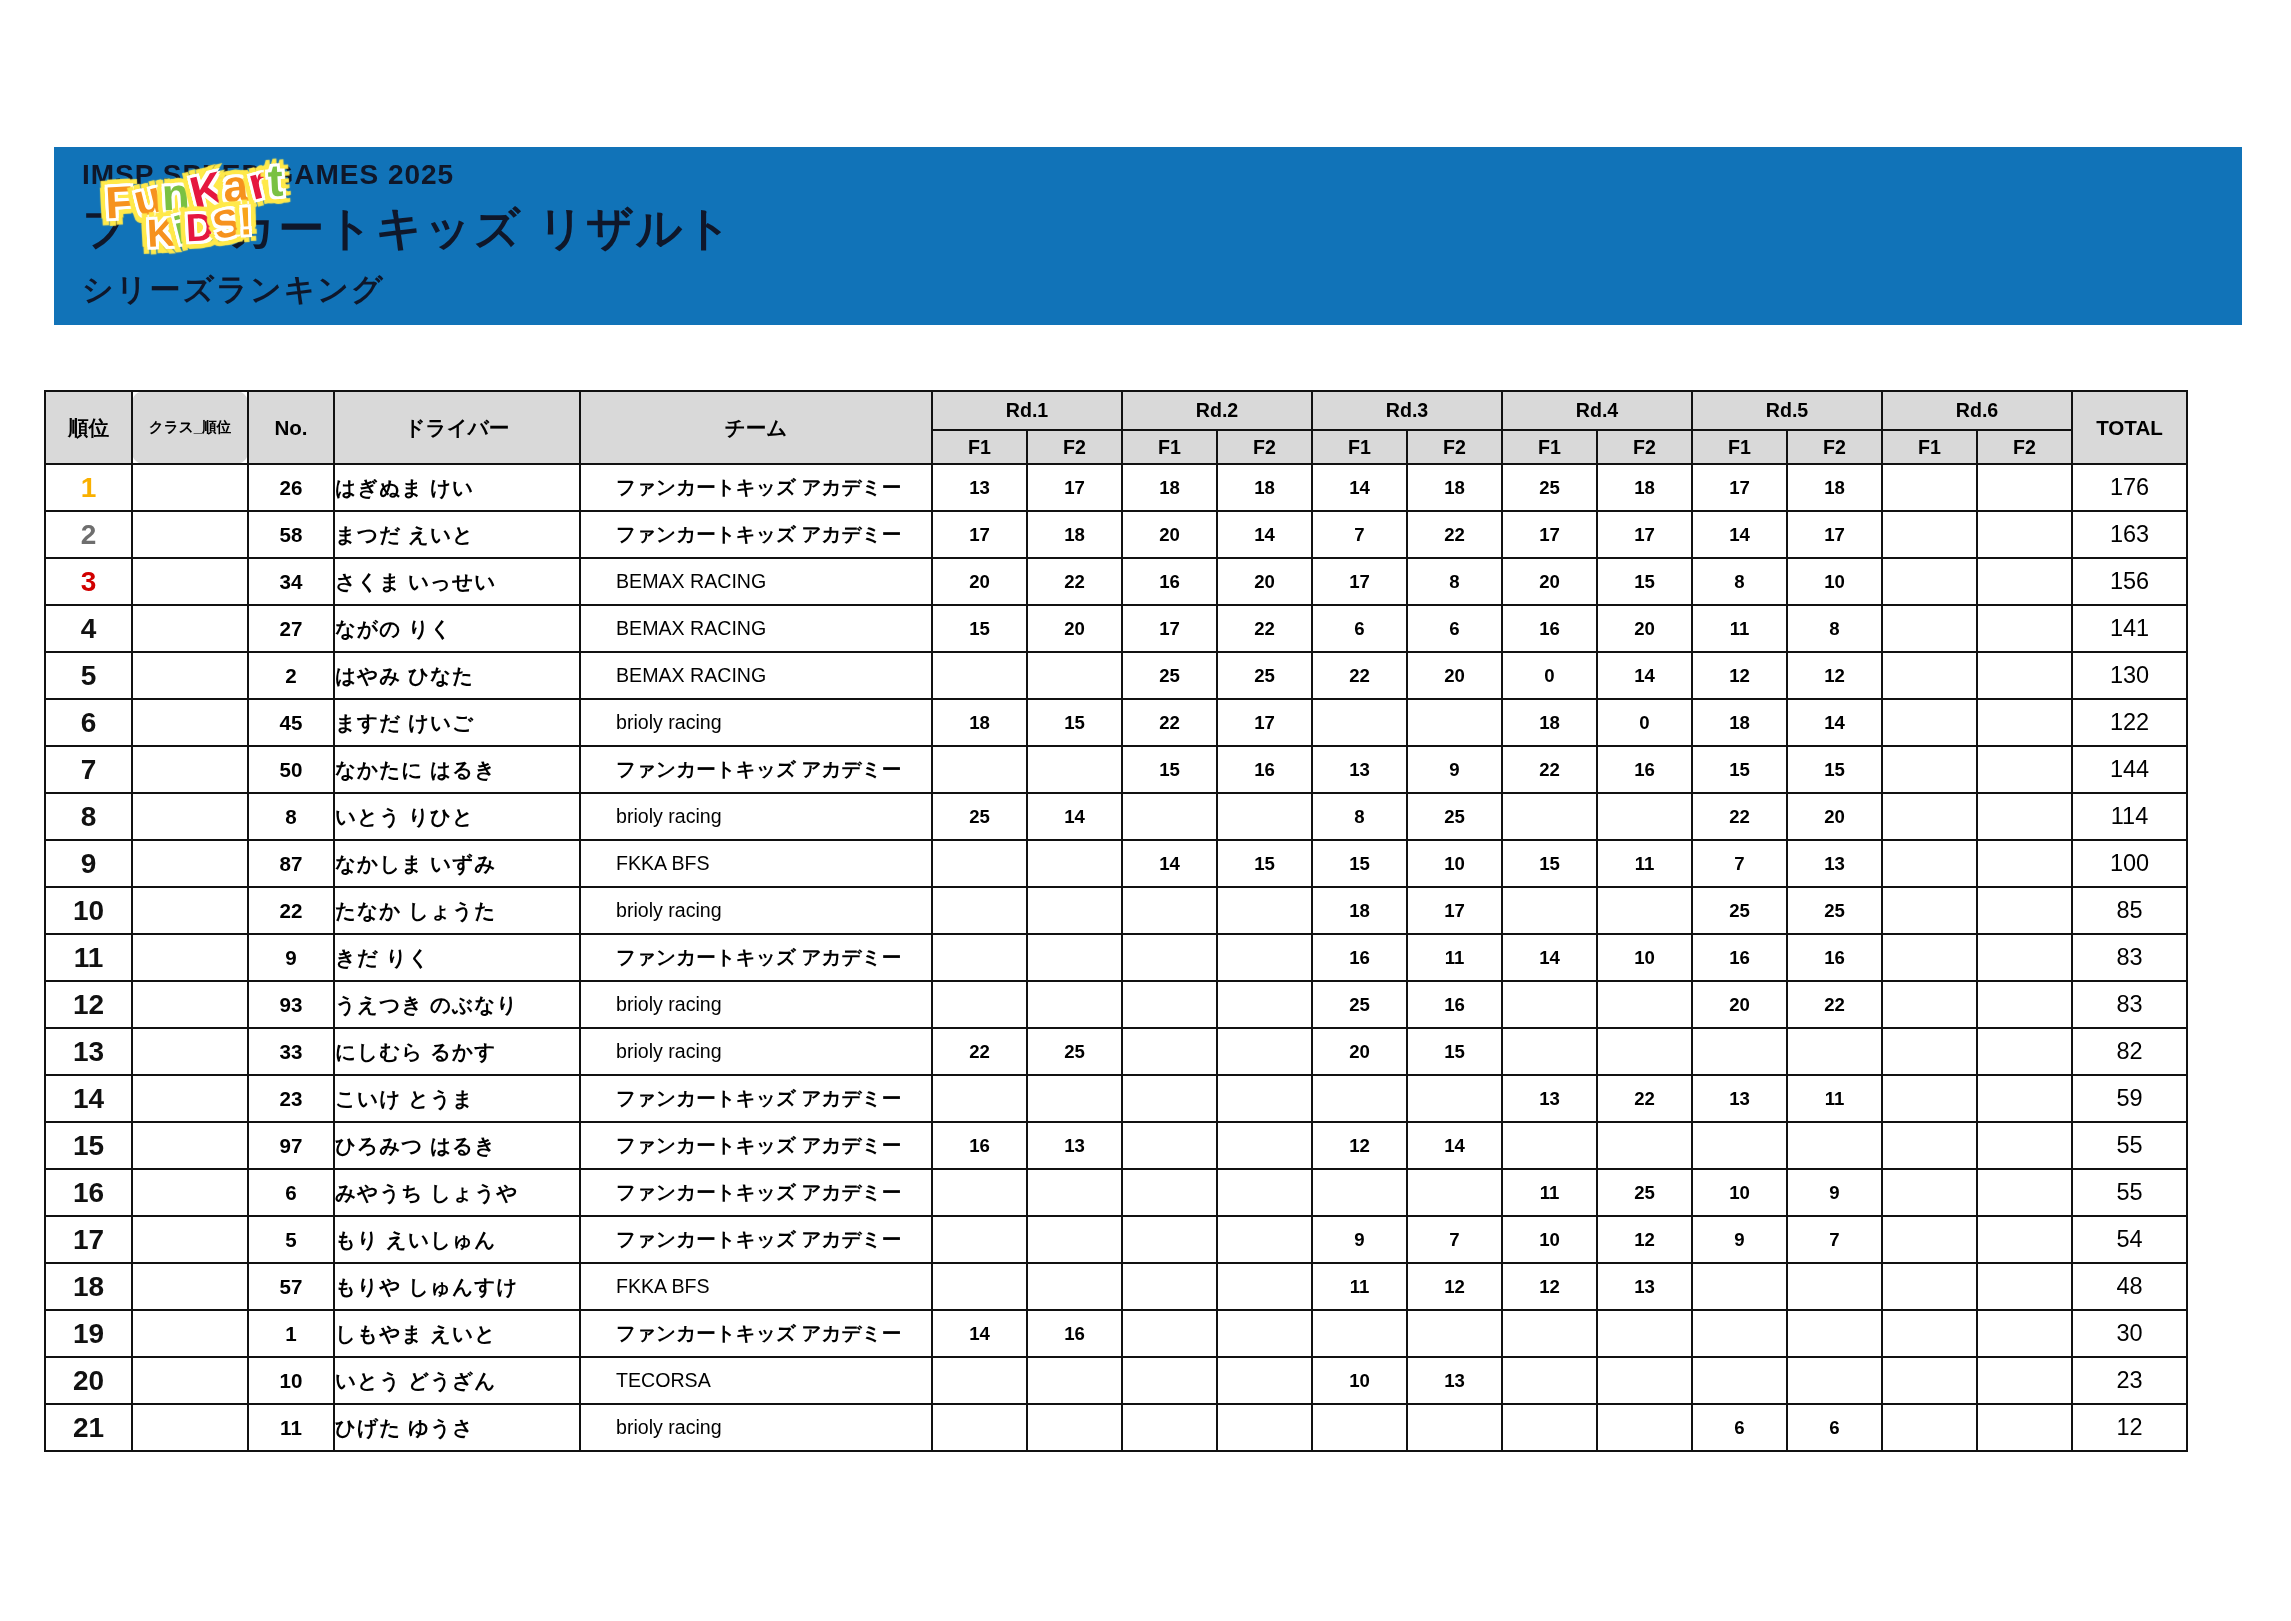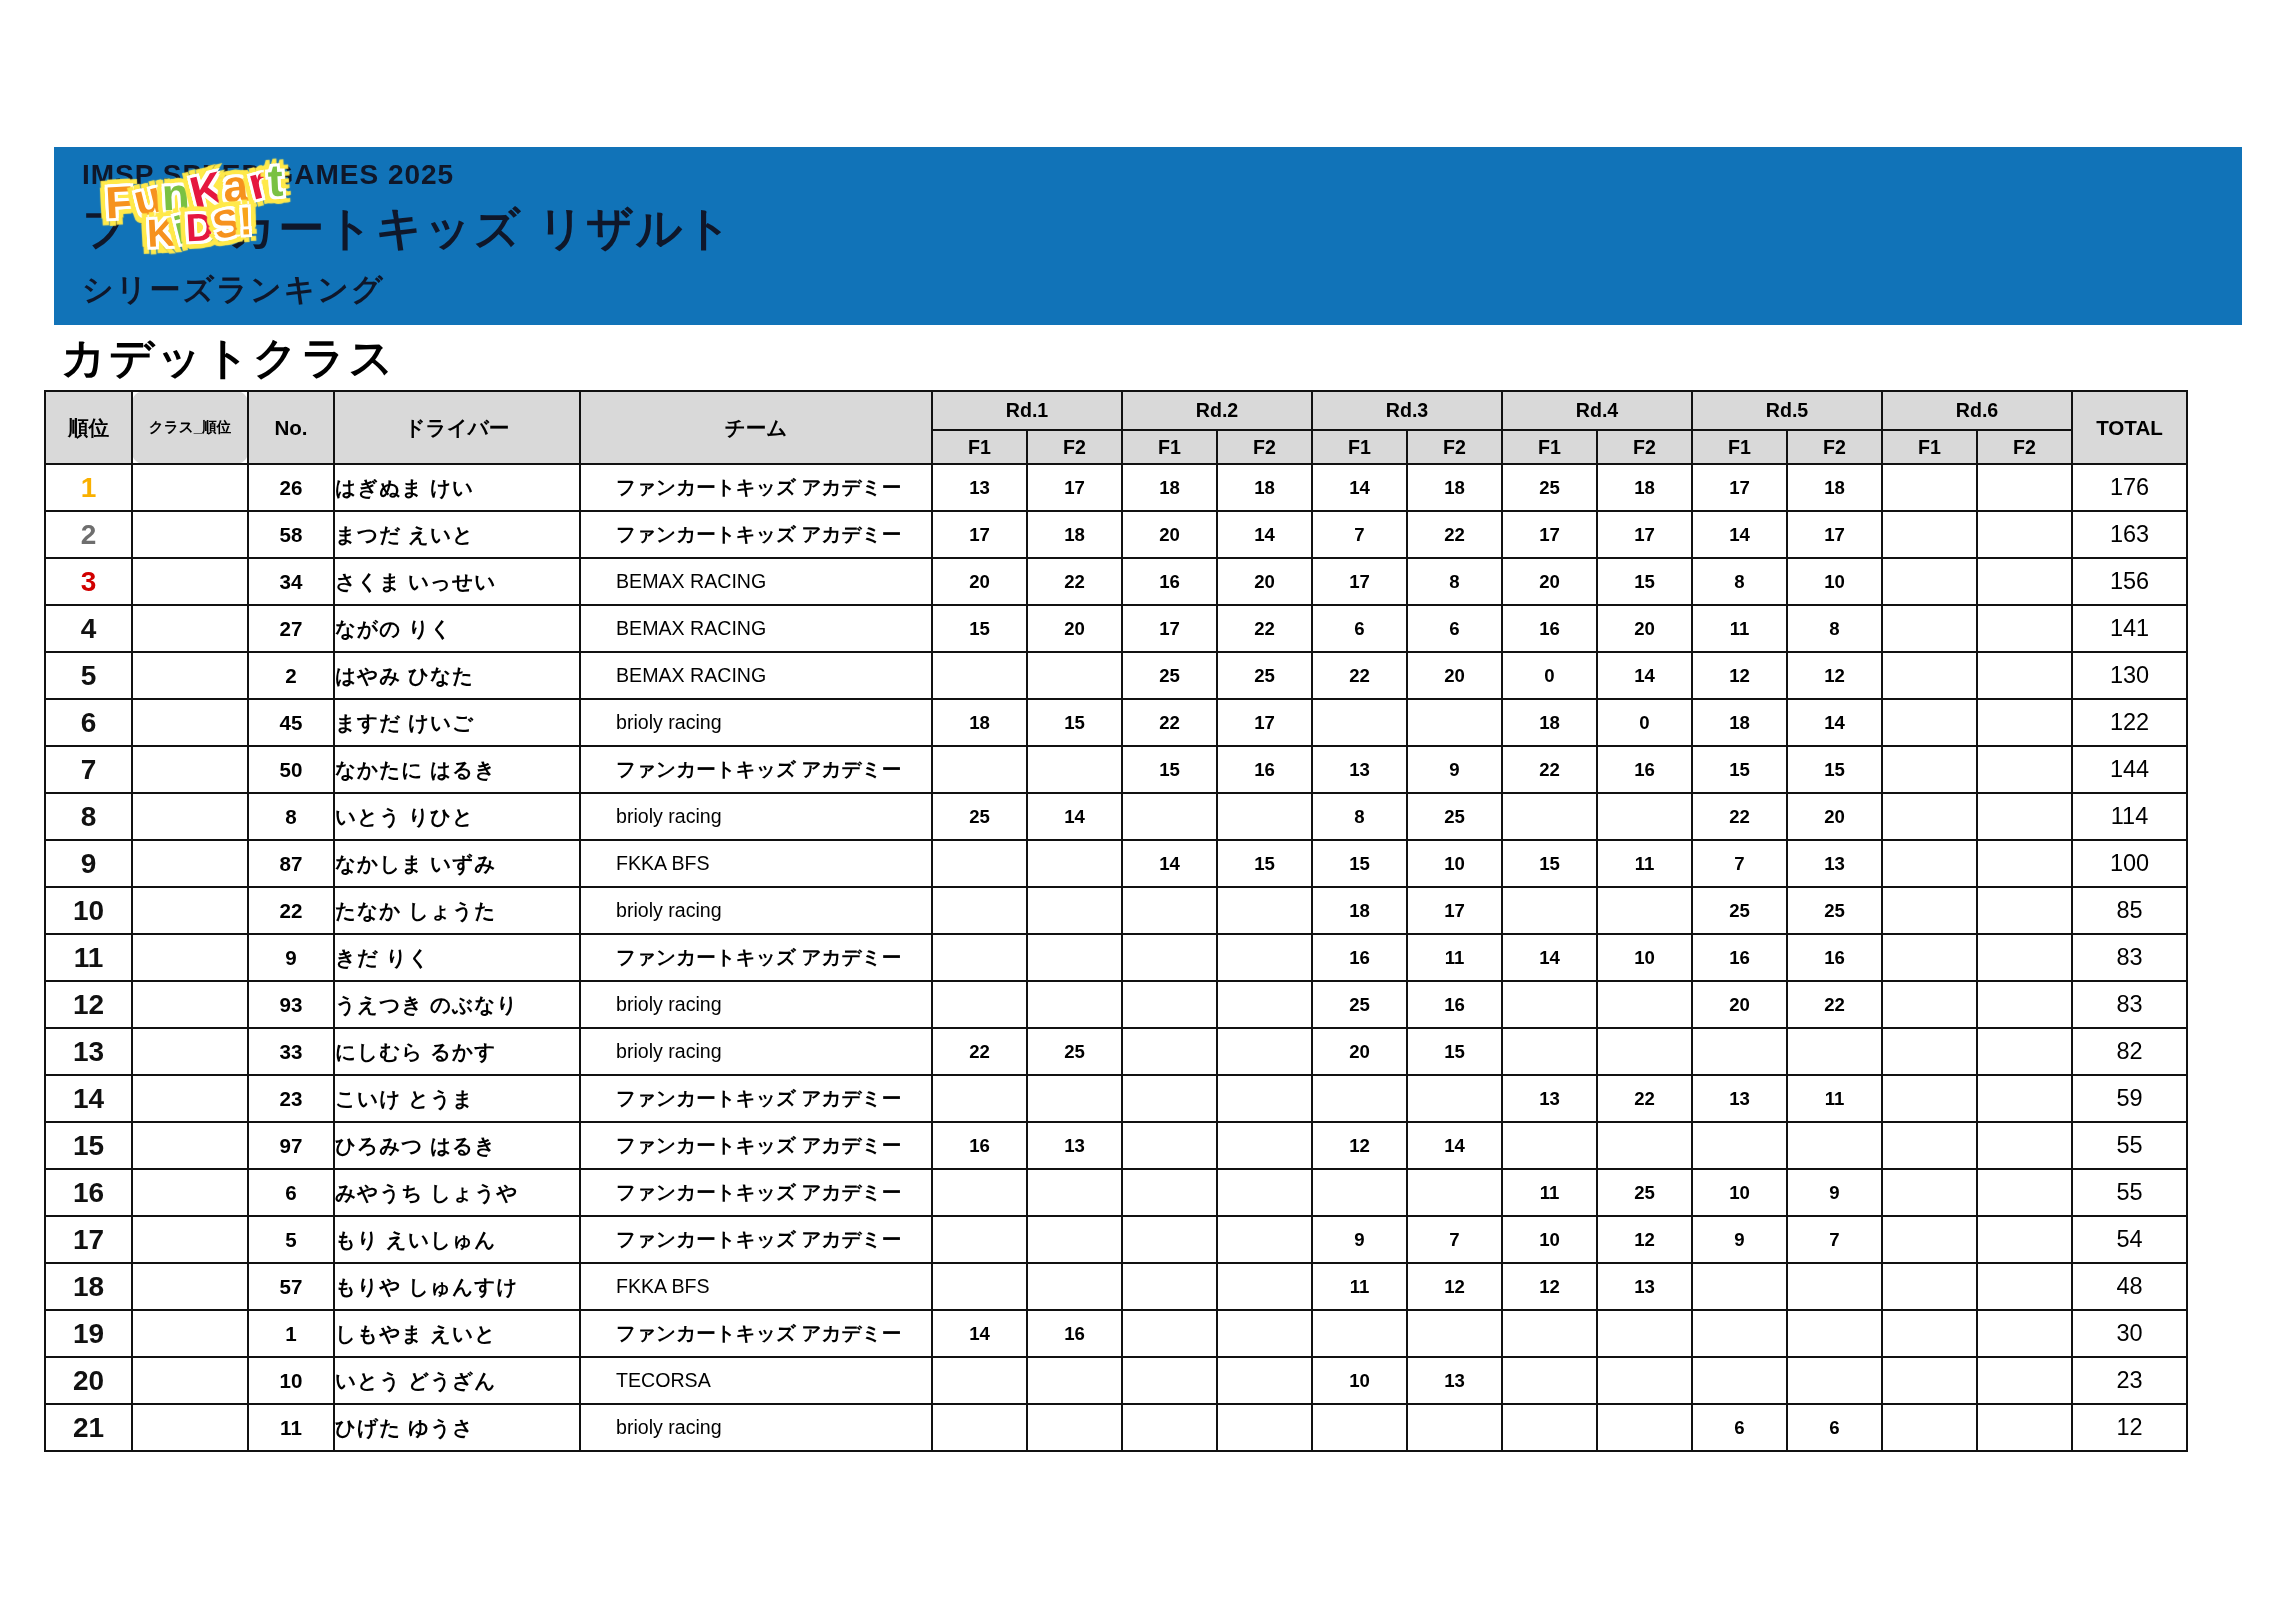--- a/index.html
+++ b/index.html
@@ -72,21 +72,20 @@
       <div class="logo-line1"><span class="tilt-b" style="color: rgb(246, 146, 30);">F</span><span class="tilt-a" style="color: rgb(246, 146, 30);">u</span><span class="tilt-b" style="color: rgb(122, 193, 67);">n</span><span class="tilt-a" style="color: rgb(229, 23, 63);">K</span><span class="tilt-b" style="color: rgb(246, 146, 30);">a</span><span class="tilt-a" style="color: rgb(229, 23, 63);">r</span><span class="tilt-b" style="color: rgb(122, 193, 67);">t</span></div>
       <div class="logo-line2"><span class="tilt-b" style="color: rgb(246, 146, 30);">K</span><span class="tilt-a" style="color: rgb(122, 193, 67);">i</span><span class="tilt-b" style="color: rgb(229, 23, 63);">D</span><span class="tilt-a" style="color: rgb(246, 146, 30);">S</span><span class="tilt-b" style="color: rgb(249, 165, 26);">!</span></div>
     </div>
     <div class="banner-titles">
       <div class="event-title">IMSP SPEED GAMES 2025</div>
       <div class="main-title">ファンカートキッズ リザルト</div>
       <div class="subtitle">シリーズランキング</div>
     </div>
   </header>
 
-  <h2 class="class-title">カデットクラス</h2>
 
   <table class="results">
     <colgroup>
       <col style="width:87px">
         <col style="width:116px">
         <col style="width:86px">
       <col style="width:246px">
         <col style="width:352px">
       <col style="width:95px">
         <col style="width:95px">

